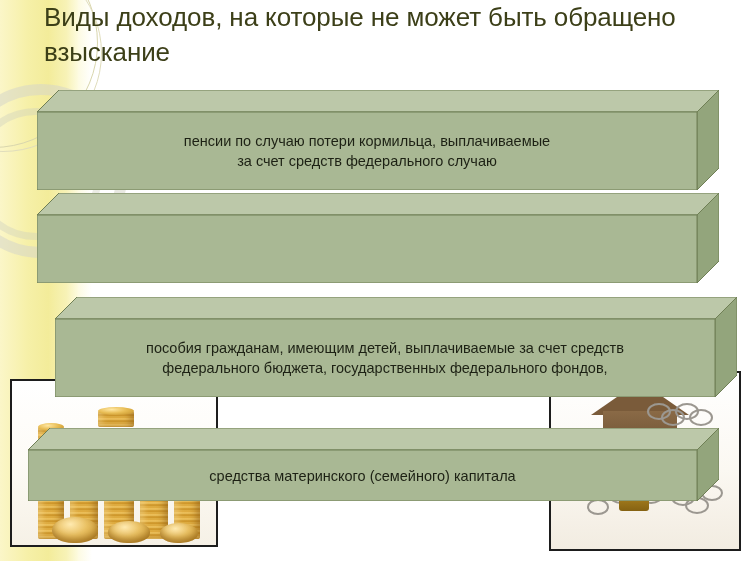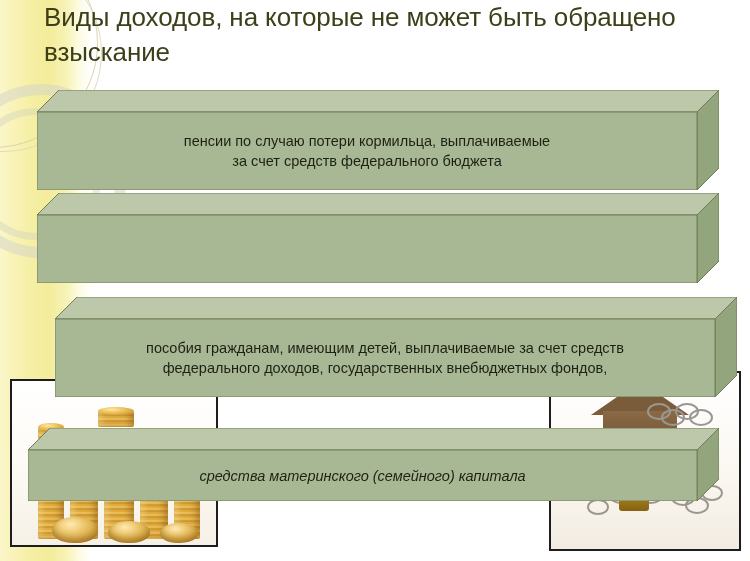--- a/index.html
+++ b/index.html
@@ -229,21 +229,21 @@
     line-height: 1.38;
     color: #1d2114;
     padding: 0 26px;
     font-weight: 400;
   }
 
   
   .bar-1 { left: 37px; top: 90px;  width: 682px; height: 71px; }
   .bar-2 { left: 37px; top: 193px; width: 682px; height: 90px;  }
   .bar-3 { left: 37px; top: 297px; width: 682px; height: 100px; margin-left: 18px; }
-  .bar-4 { left: 28px; top: 428px; width: 680px; height: 73px; font-style: italic;  }
+  .bar-4 { left: 28px; top: 428px; width: 680px; height: 73px;  }
 </style>
 </head>
 <body>
 
 <div id="slide">
 
   <div class="left-band"></div>
   <div class="band-fade"></div>
 
   <div class="deco-ring ring-thin-1"></div>
@@ -306,21 +306,21 @@
 
   <div class="bar bar-1">
     <svg width="682" height="100" viewBox="0 0 682 100" style="position:absolute;left:0;top:0;">
       <polygon points="0,22 22,0 682,0 660,22" fill="#bcc8a9" stroke="#6f7f55" stroke-width="1"></polygon>
       <polygon points="660,22 682,0 682,78 660,100" fill="#93a57c" stroke="#6f7f55" stroke-width="1"></polygon>
       <rect x="0" y="22" width="660" height="78" fill="#a9b894" stroke="#6f7f55" stroke-width="1"></rect>
     </svg>
     <div class="face" style="left:0;top:22px;width:660px;height:78px;background:transparent;border:none;">
       <div class="label">
         <div>пенсии по случаю потери кормильца, выплачиваемые</div>
-        <div>за счет средств федерального бюджета</div>
+        <div>за счет средств федерального случаю</div>
       </div>
     </div>
   </div>
 
   <div class="bar bar-2">
     <svg width="682" height="90" viewBox="0 0 682 90" style="position:absolute;left:0;top:0;">
       <polygon points="0,22 22,0 682,0 660,22" fill="#bcc8a9" stroke="#6f7f55" stroke-width="1"></polygon>
       <polygon points="660,22 682,0 682,68 660,90" fill="#93a57c" stroke="#6f7f55" stroke-width="1"></polygon>
       <rect x="0" y="22" width="660" height="68" fill="#a9b894" stroke="#6f7f55" stroke-width="1"></rect>
     </svg>
@@ -328,21 +328,21 @@
 
   <div class="bar bar-3">
     <svg width="682" height="100" viewBox="0 0 682 100" style="position:absolute;left:0;top:0;">
       <polygon points="0,22 22,0 682,0 660,22" fill="#bcc8a9" stroke="#6f7f55" stroke-width="1"></polygon>
       <polygon points="660,22 682,0 682,78 660,100" fill="#93a57c" stroke="#6f7f55" stroke-width="1"></polygon>
       <rect x="0" y="22" width="660" height="78" fill="#a9b894" stroke="#6f7f55" stroke-width="1"></rect>
     </svg>
     <div class="face" style="left:0;top:22px;width:660px;height:78px;background:transparent;border:none;">
       <div class="label">
         <div>пособия гражданам, имеющим детей, выплачиваемые за счет средств</div>
-        <div>федерального доходов, государственных внебюджетных фондов,</div>
+        <div>федерального бюджета, государственных федерального фондов,</div>
       </div>
     </div>
   </div>
 
   <div class="bar bar-4">
     <svg width="691" height="73" viewBox="0 0 691 73" style="position:absolute;left:0;top:0;">
       <polygon points="0,22 22,0 691,0 669,22" fill="#bcc8a9" stroke="#6f7f55" stroke-width="1"></polygon>
       <polygon points="669,22 691,0 691,51 669,73" fill="#93a57c" stroke="#6f7f55" stroke-width="1"></polygon>
       <rect x="0" y="22" width="669" height="51" fill="#a9b894" stroke="#6f7f55" stroke-width="1"></rect>
     </svg>

